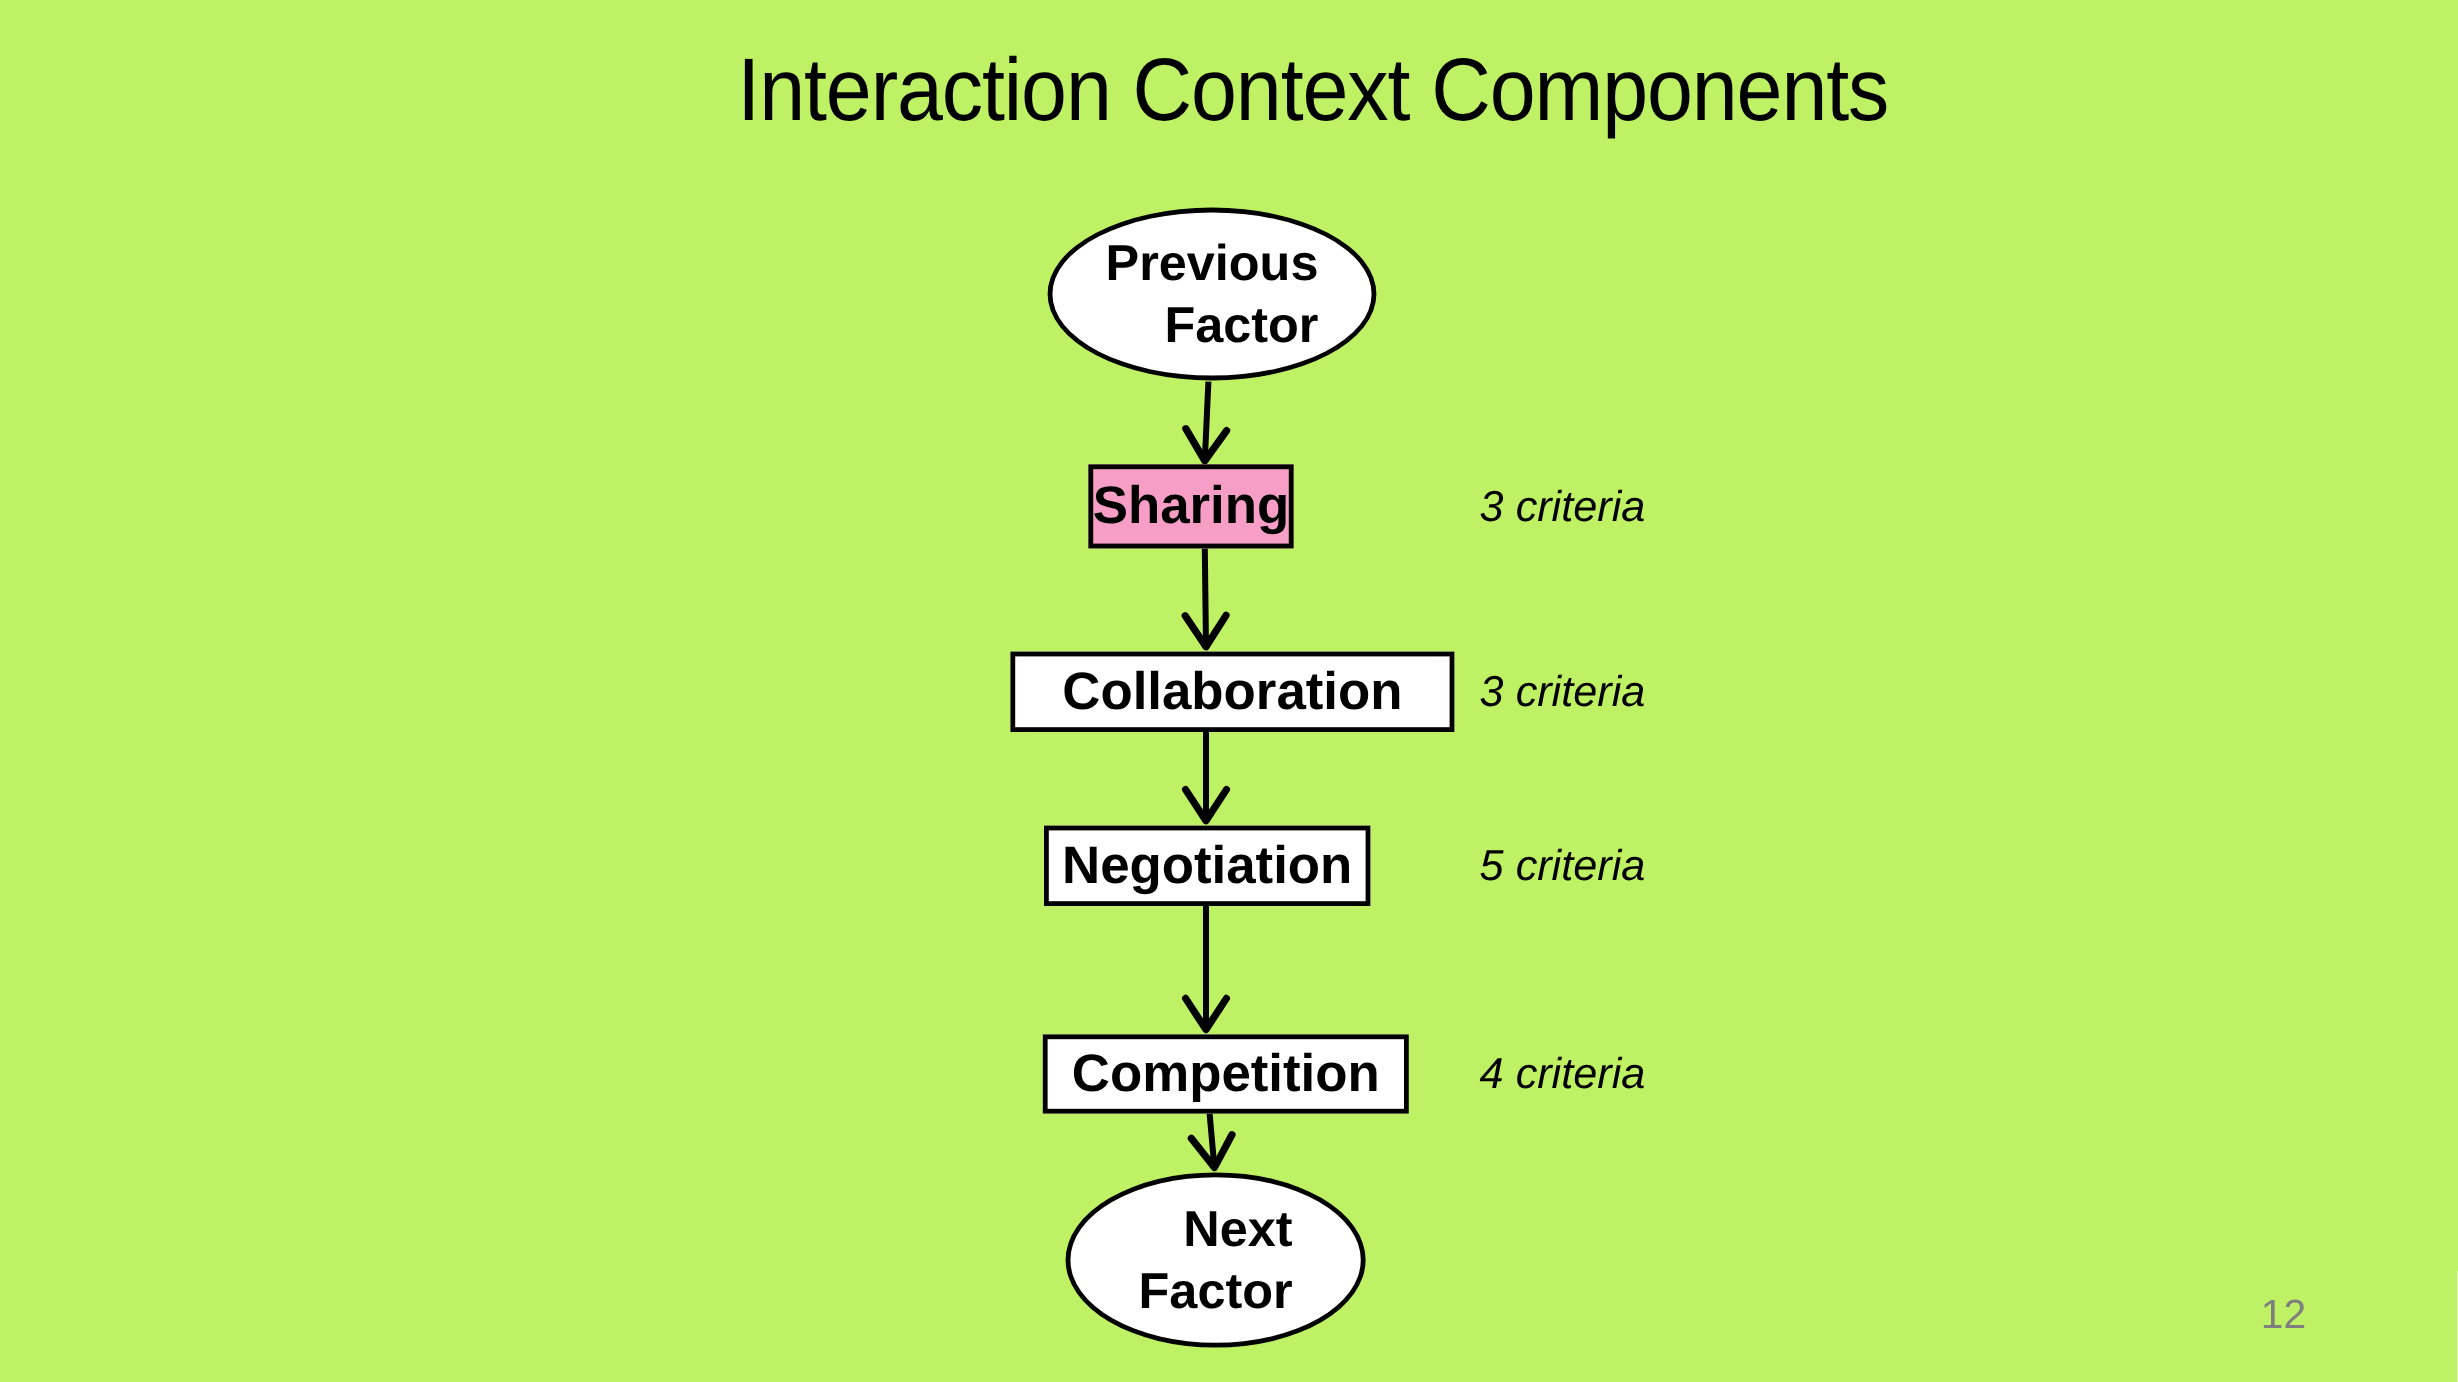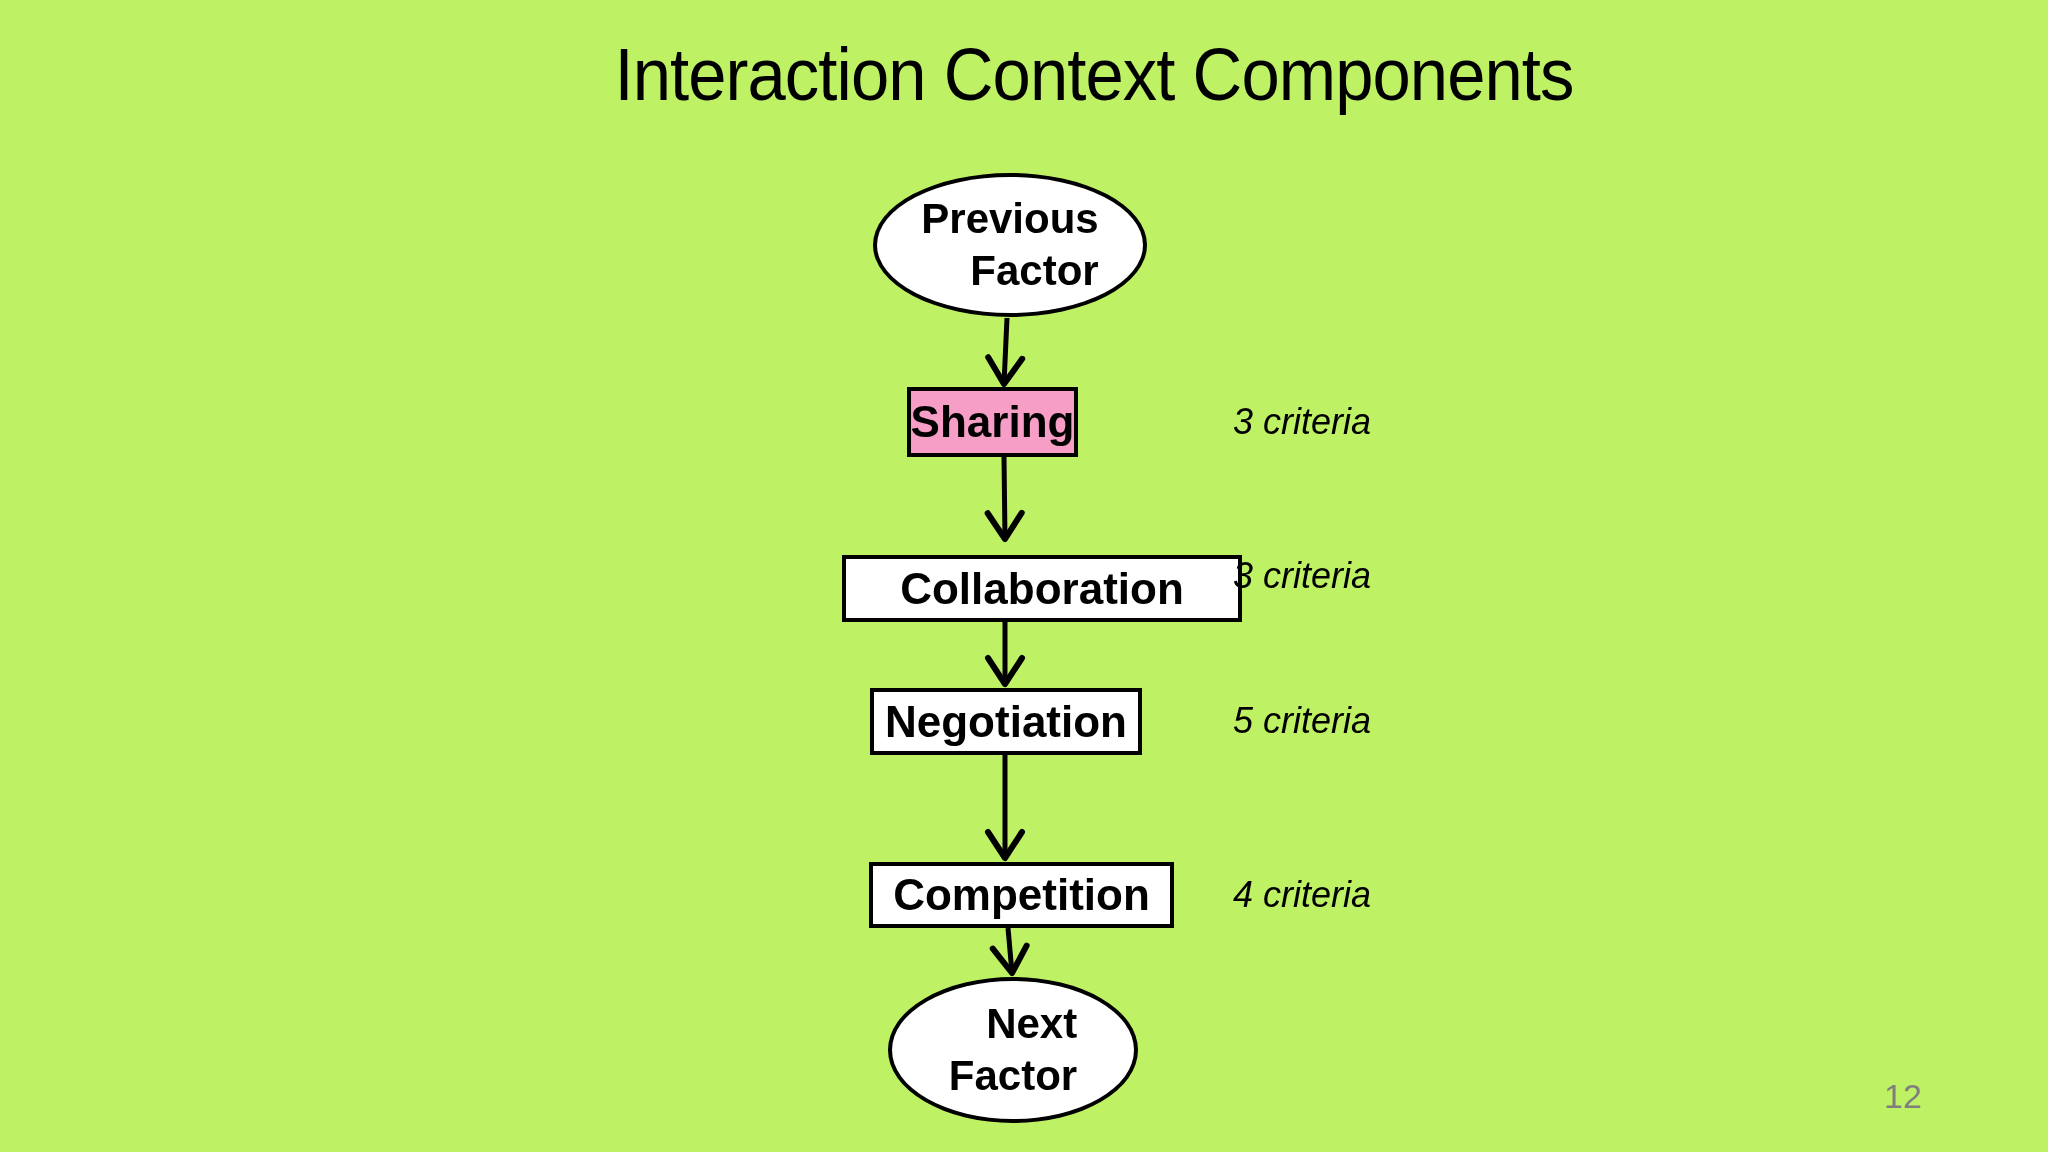--- a/index.html
+++ b/index.html
@@ -58,21 +58,21 @@
     line-height: 1.25;
     white-space: pre-line;
   }
   .node.box {
     font-size: 44px;
     line-height: 1;
     white-space: nowrap;
   }
   .node-previous-factor { left: 873px; top: 173px; width: 274px; height: 144px; }
   .node-sharing         { left: 907px; top: 387px; width: 171px; height: 70px; }
-  .node-collaboration   { left: 842px; top: 555px; width: 400px; height: 67px; }
+  .node-collaboration   { left: 842px; top: 543px; width: 370px; height: 67px; }
   .node-negotiation     { left: 870px; top: 688px; width: 272px; height: 67px; }
   .node-competition     { left: 858px; top: 862px; width: 305px; height: 66px; margin-left: 11px; }
   .node-next-factor     { left: 888px; top: 977px; width: 250px; height: 146px; }
   .criteria-label {
     position: absolute;
     left: 1233px;
     font-size: 36px;
     font-style: italic;
     line-height: 42px;
     white-space: nowrap;

